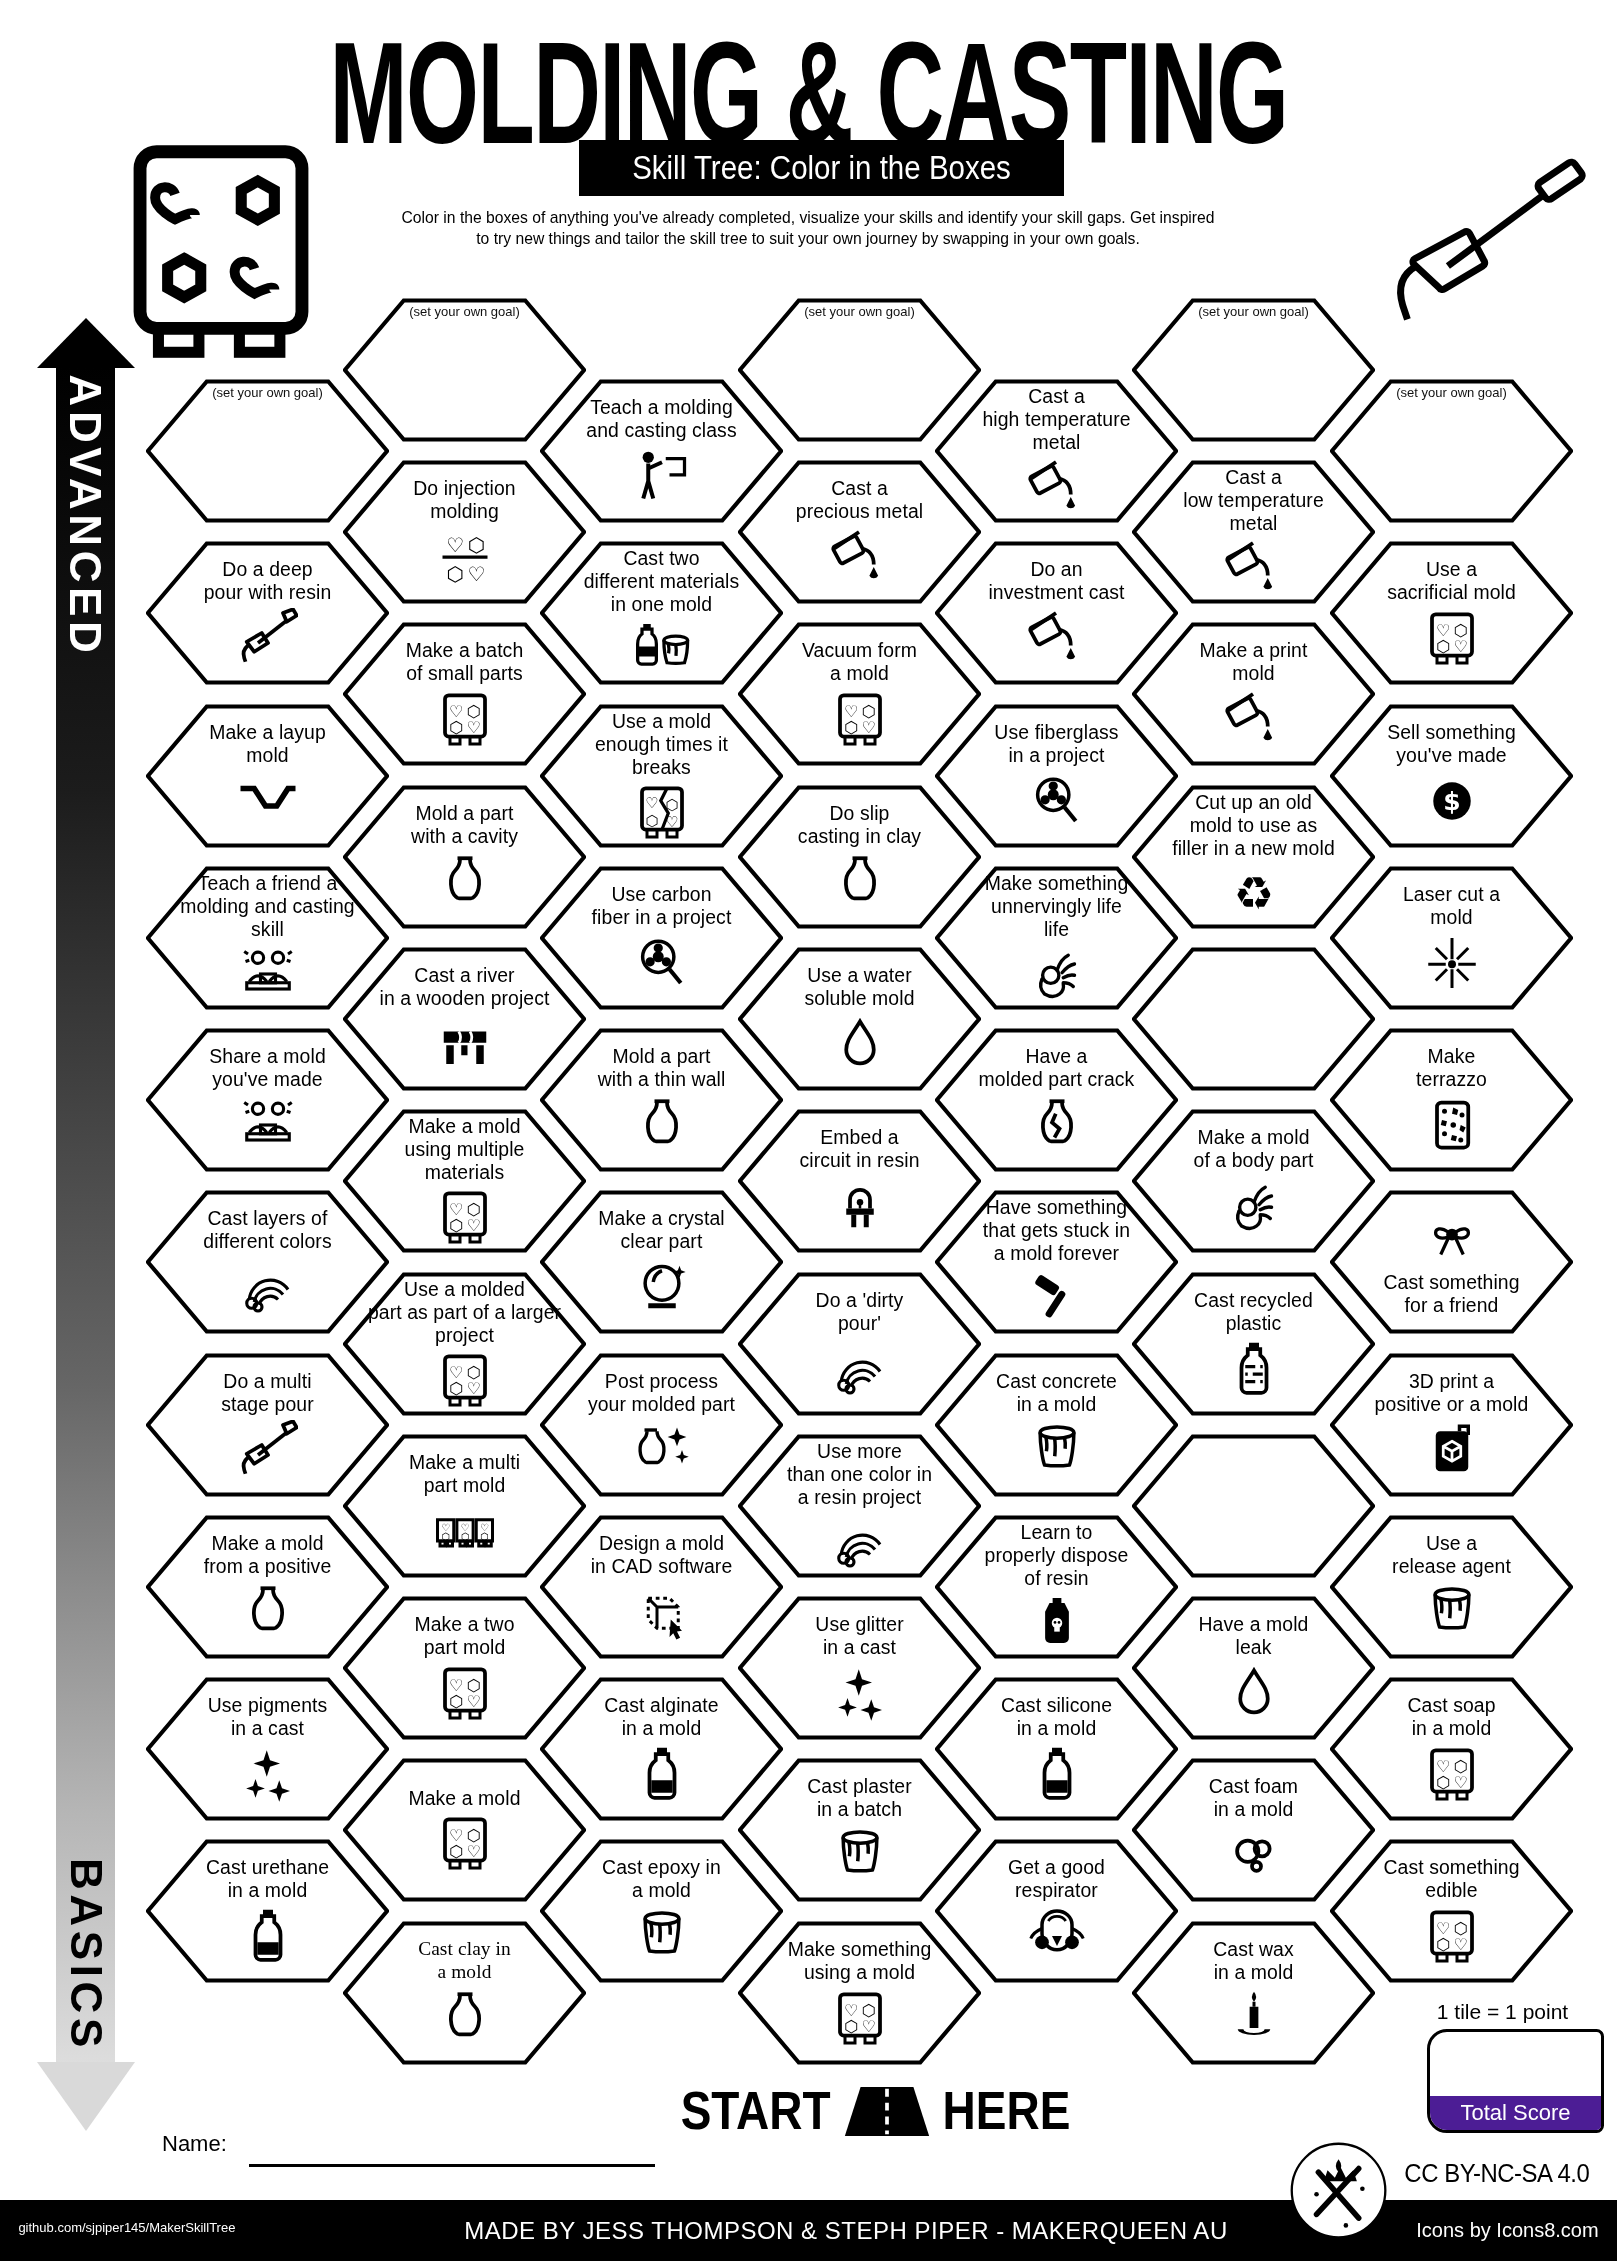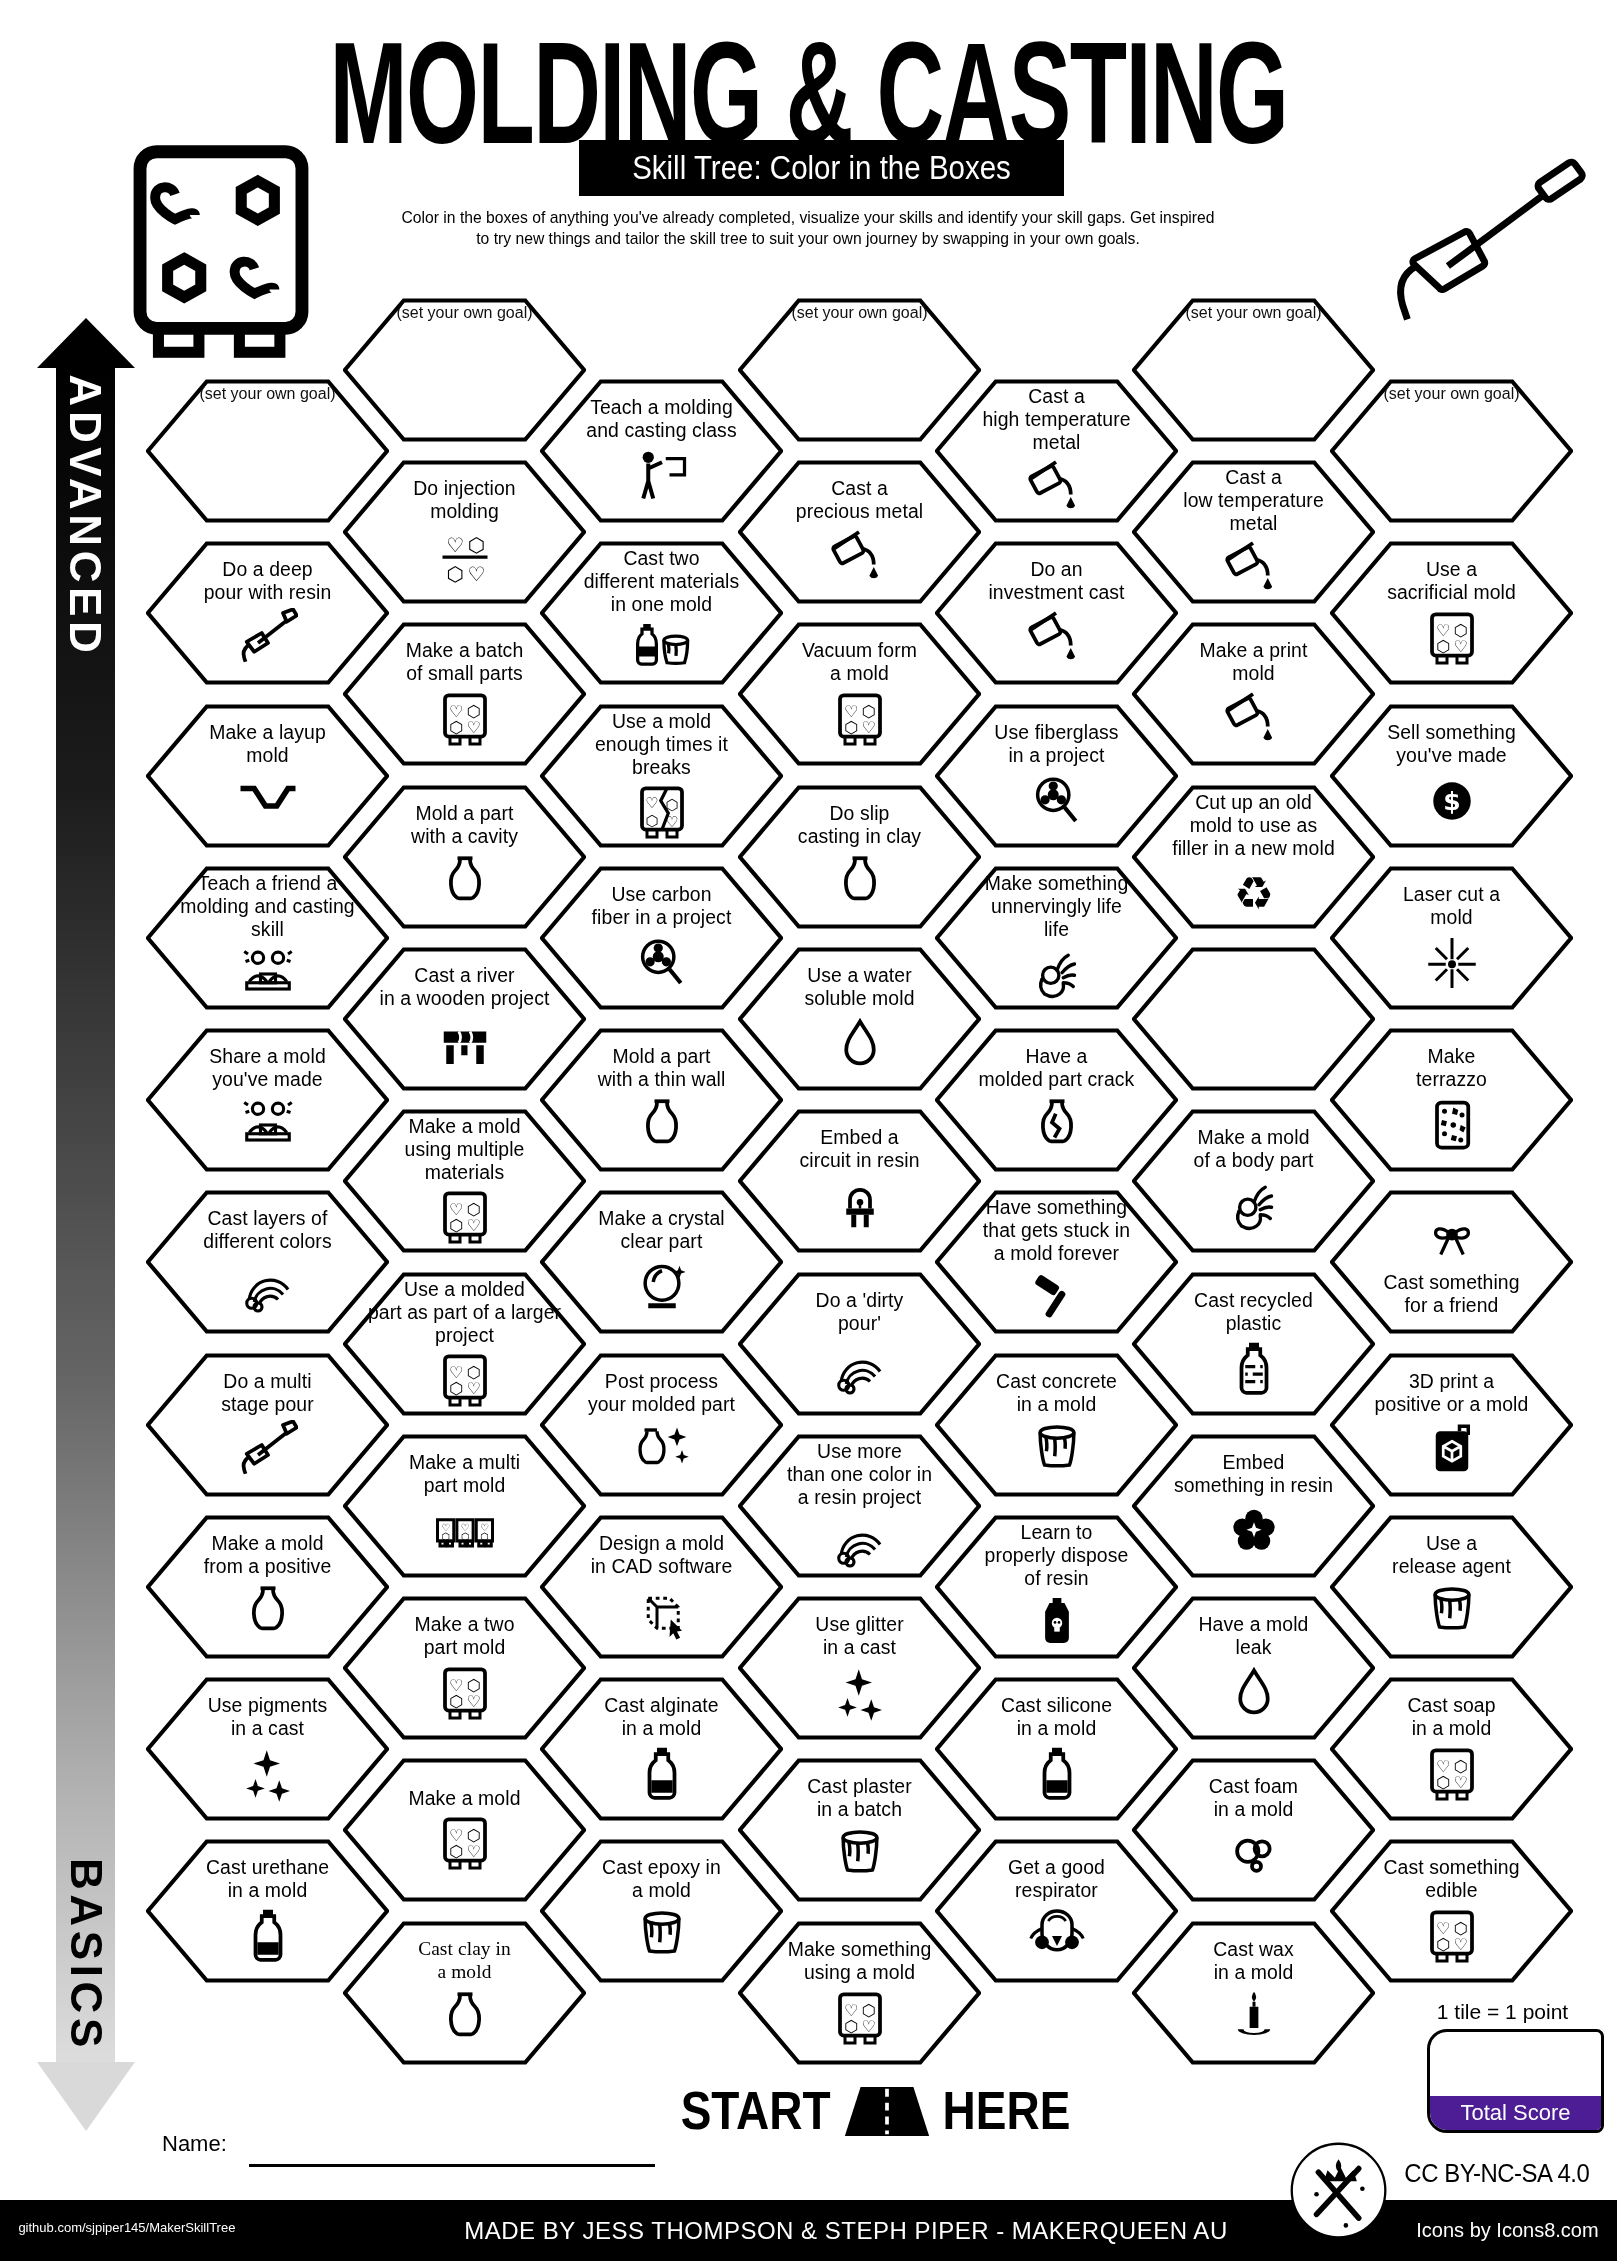--- a/index.html
+++ b/index.html
@@ -53,21 +53,21 @@
   .hex svg.outline{position:absolute;left:0;top:0;width:243px;height:146px;}
   .hex-content{
     position:absolute;left:14px;top:5.5px;right:14px;bottom:5.5px;
     display:flex;flex-direction:column;align-items:center;justify-content:center;gap:3.7px;
   }
   .hex-label{
     font-size:19.4px;line-height:1.17;text-align:center;white-space:pre-line;
     font-weight:400;letter-spacing:0.1px;
   }
   .goal-label{
-    position:absolute;left:0;top:7.4px;width:100%;text-align:center;font-size:16px;color:#111;
+    position:absolute;left:0;top:7.4px;width:100%;text-align:center;font-size:13px;color:#111;
   }
   .hex-icon{display:flex;align-items:center;justify-content:center;}
   
   .start-here{
     position:absolute;left:622px;top:2081px;width:507px;height:60px;
     display:flex;align-items:center;justify-content:center;gap:12px;
   }
   .start-here .word{font-size:46px;font-weight:800;letter-spacing:0px;transform:scaleY(1.15);}
   .name-row{position:absolute;left:162px;top:2131px;font-size:22px;}
   .name-line{position:absolute;left:249px;top:2164px;width:406px;height:3.2px;background:#000;}
@@ -1185,37 +1185,20 @@
             <path d="M19,8 h10 v5 c4,3 5,6 5,10 v16 a4,4 0 0 1 -4,4 h-12 a4,4 0 0 1 -4,-4 v-16 c0,-4 1,-7 5,-10 z" stroke="#000" fill="none" stroke-width="3"></path>
             <path d="M17,22 h8 m4,0 h2 M17,28 h2 m4,0 h8 M17,34 h8 m4,0 h2" stroke="#000" stroke-width="2.6"></path>
           </svg>
         </div>
       </div>
     </div>
     <div class="hex" style="left: 1132px; top: 1433px;">
       <svg class="outline" viewBox="0 0 528 316">
         <polygon points="4,158 132,7 396,7 524,158 396,309 132,309" fill="#fff" stroke="#000" stroke-width="9"></polygon>
       </svg>
-      <div class="hex-content">
-        <div class="hex-label">Embed
-something in resin</div>
-        <div class="hex-icon">
-          <svg width="60" height="60" viewBox="0 0 48 48" font-family="DejaVu Sans">
-            <g fill="#000">
-              <circle cx="24" cy="14" r="7"></circle>
-              <circle cx="33.5" cy="21" r="7"></circle>
-              <circle cx="30" cy="32" r="7"></circle>
-              <circle cx="18" cy="32" r="7"></circle>
-              <circle cx="14.5" cy="21" r="7"></circle>
-              <circle cx="24" cy="23" r="8"></circle>
-            </g>
-            <path d="M24,17 l1.6,4.4 4.4,1.6 -4.4,1.6 -1.6,4.4 -1.6,-4.4 -4.4,-1.6 4.4,-1.6 z" fill="#fff"></path>
-          </svg>
-        </div>
-      </div>
     </div>
     <div class="hex" style="left: 1132px; top: 1595px;">
       <svg class="outline" viewBox="0 0 528 316">
         <polygon points="4,158 132,7 396,7 524,158 396,309 132,309" fill="#fff" stroke="#000" stroke-width="9"></polygon>
       </svg>
       <div class="hex-content">
         <div class="hex-label">Have a mold
 leak</div>
         <div class="hex-icon">
           <svg width="60" height="60" viewBox="0 0 48 48" font-family="DejaVu Sans">

